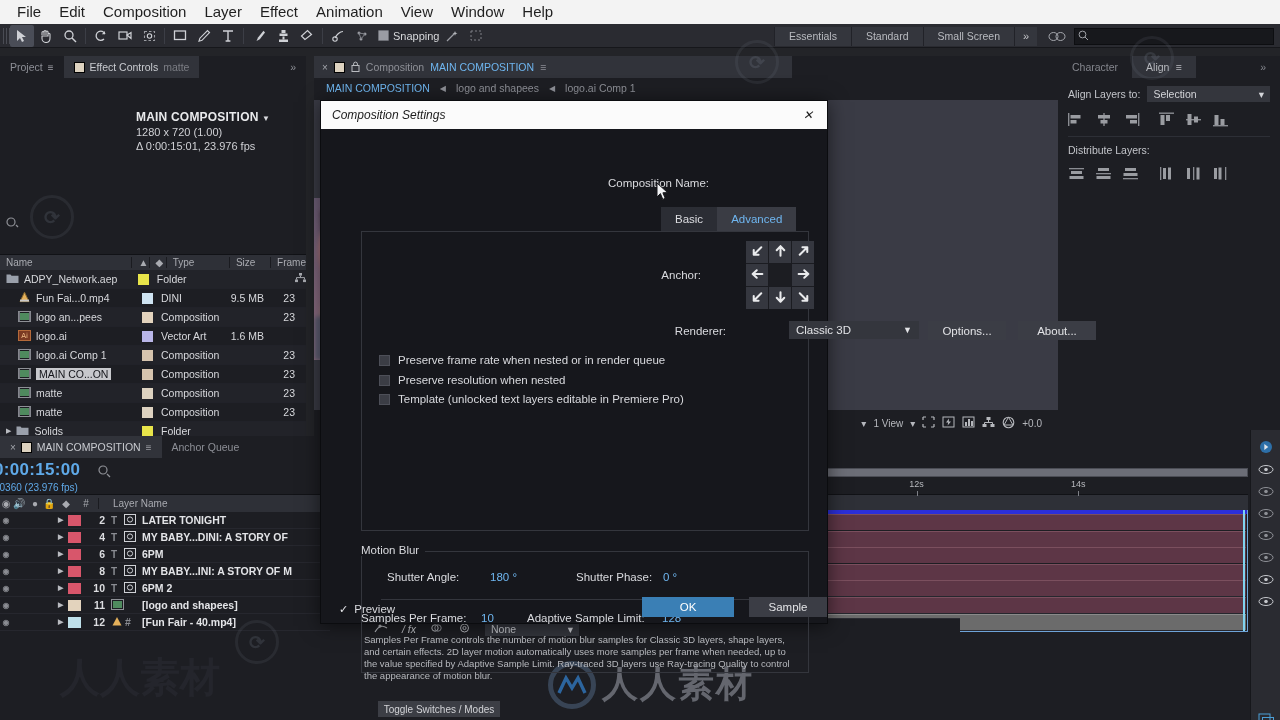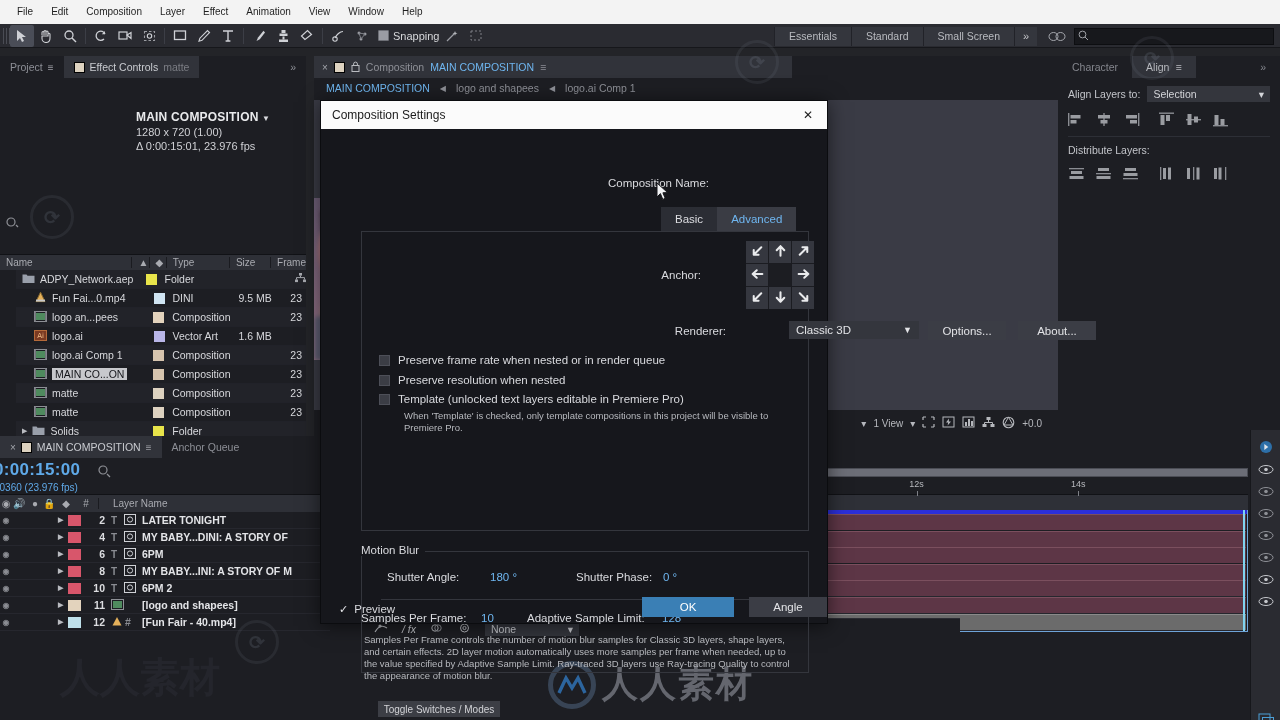--- a/index.html
+++ b/index.html
@@ -3,21 +3,21 @@
 <meta charset="utf-8">
 <style>
   * { box-sizing: border-box; margin:0; padding:0; }
   html,body { width:1280px; height:720px; overflow:hidden; background:#1d1e24; }
   body { font-family:"Liberation Sans", sans-serif; font-size:11px; color:#c8c9cc; -webkit-font-smoothing:antialiased; }
 
   .app { position:relative; width:1280px; height:720px; background:#232428; }
 
   
   .menubar { position:absolute; left:0; top:0; width:1280px; height:24px; background:#f3f3f3; display:flex; align-items:center; padding-left:8px; }
-  .menubar .mi { color:#1f1f1f; font-size:10px; padding:0 9px; line-height:24px; cursor:default; }
+  .menubar .mi { color:#1f1f1f; font-size:15px; padding:0 9px; line-height:24px; cursor:default; }
 
   
   .toolbar { position:absolute; left:0; top:24px; width:1280px; height:24px; background:#2a2b31; border-bottom:1px solid #16171b; display:flex; align-items:center; }
   .tgrip { width:7px; height:16px; margin-left:3px; background:repeating-linear-gradient(to right,#4a4c54 0 1px,transparent 1px 3px); }
   .tool { width:24px; height:22px; display:flex; align-items:center; justify-content:center; position:relative; }
   .tool svg { display:block; }
   .tool.sel { background:#4a4d57; border-radius:2px; }
   .tsep { width:1px; height:16px; background:#3c3e46; margin:0 3px; }
   .snapbox { display:flex; align-items:center; gap:4px; margin-left:4px; }
   .snapchk { width:11px; height:11px; background:#9a9ca3; border:1px solid #6d6f76; border-radius:1px; }
@@ -47,21 +47,21 @@
   .projinfo .title { font-size:12px; font-weight:bold; color:#e9eaec; letter-spacing:.2px; }
   .projinfo .line { font-size:11px; color:#d0d1d5; margin-top:2px; }
   .projinfo .tri { font-size:8px; color:#d8d9dd; }
 
   .proj-bincorner { position:absolute; left:5px; bottom:22px; }
 
   .lcolhdr { height:16px; background:#2e3037; display:flex; align-items:center; font-size:10px; color:#a9abb1; border-top:1px solid #111216; }
   .lcolhdr .c { padding-left:6px; position:relative; }
   .lcolhdr .c + .c { border-left:1px solid #1a1b20; }
 
-  .filelist { background:#1d1e23;padding-left:16px; }
+  .filelist { background:#1d1e23; }
   .frow { height:19px; display:flex; align-items:center; font-size:10.5px; color:#d7d8dc; border-bottom:1px solid #212229; }
   .frow:nth-child(odd) { background:#222329; }
   .frow .nm { display:flex; align-items:center; gap:5px; padding-left:6px; width:142px; overflow:hidden; white-space:nowrap; }
   .frow .nm.ind1 { padding-left:18px; }
   .frow .sw { width:11px; height:11px; flex:none; }
   .frow .tp { width:68px; }
   .frow .sz { width:52px; text-align:right; padding-right:9px; }
   .frow .fr { width:26px; text-align:right; padding-right:4px; }
   .frow.sel .nmtxt { background:#c7c8cc; color:#14151a; padding:0 3px; }
 
@@ -131,21 +131,21 @@
   .wm-big { left:548px; top:660px; display:flex; align-items:center; gap:6px; opacity:.88; }
   .wm-ring { width:48px; height:48px; border-radius:50%; border:5px solid #3c4a5c; display:flex;align-items:center;justify-content:center; }
   .wm-cn { font-size:36px; font-weight:bold; color:#6e7179; letter-spacing:2px; font-family:"DejaVu Sans", sans-serif; }
   .wm-right { right:6px; top:730px; font-size:17px; color:#c4b5fd; font-family:Liberation Mono, monospace; }
   .wm-soft { color:#2b2d35; font-size:40px; font-weight:bold; opacity:.5; font-family:"DejaVu Sans", sans-serif; }
   .wm-circ { width:44px;height:44px;border-radius:50%;border:3px solid rgba(120,130,150,.13); display:flex;align-items:center;justify-content:center;color:rgba(150,160,180,.16);font-size:19px;font-weight:bold;}
 
   
   .modal { position:absolute; left:320px; top:100px; width:508px; height:524px; background:#16171c; border:1px solid #0b0c0f; box-shadow:0 2px 18px rgba(0,0,0,.55); }
   .modal-title { height:28px; background:#fbfbfb; display:flex; align-items:center; justify-content:space-between; padding:0 8px 0 11px; }
-  .modal-title span { color:#1b1b1b; font-size:12px; }
+  .modal-title span { color:#1b1b1b; font-size:12px;font-style:italic; }
   .modal-close { width:22px; height:22px; display:flex; align-items:center; justify-content:center; color:#3a3a3a; font-size:14px; }
   .modal-body { position:relative; height:496px; padding:0 18px; }
   .compname { position:absolute; left:388px; top:48px; transform:translateX(-100%); font-size:11.5px; color:#d9dade; }
   .tabs { position:absolute; left:340px; top:78px; display:flex; }
   .tab { height:24px; padding:0 14px; display:flex; align-items:center; font-size:11.5px; color:#dcdde1; background:#2b2d34; }
   .tab.active { background:#3a3c44; color:#6fb6f0; }
   .tabpanel { position:absolute; left:40px; right:18px; top:102px; height:300px; border:1px solid #34363d; }
   .anchorgrid { position:absolute; left:425px; top:112px; width:68px; height:68px; display:grid; grid-template-columns:repeat(3,1fr); grid-template-rows:repeat(3,1fr); gap:1px; background:#1b1c21; }
   .acell { background:#35373f; display:flex; align-items:center; justify-content:center; }
   .acell.empty { background:#1c1d22; }
@@ -1039,21 +1039,20 @@
         <span>Preserve frame rate when nested or in render queue</span>
       </div>
       <div class="chkrow" style="top:245px">
         <span class="chkbox"></span>
         <span>Preserve resolution when nested</span>
       </div>
       <div class="chkrow" style="top:264px">
         <span class="chkbox"></span>
         <span>Template (unlocked text layers editable in Premiere Pro)</span>
       </div>
-      <div class="helptxt" style="top:281px">When 'Template' is checked, only template compositions in this project will be visible to Premiere Pro.</div>
 
       <div class="mbfs">
         <div class="mbbox"></div>
         <div class="mb-legend">Motion Blur</div>
 
         <div style="position:absolute;left:26px;top:20px;font-size:11.5px;color:#d9dade">Shutter Angle:</div>
         <div class="val" style="position:absolute;left:129px;top:20px;font-size:11.5px">180 °</div>
         <div style="position:absolute;left:215px;top:20px;font-size:11.5px;color:#d9dade">Shutter Phase:</div>
         <div class="val" style="position:absolute;left:302px;top:20px;font-size:11.5px">0 °</div>
 
@@ -1066,21 +1065,21 @@
 
         <div style="position:absolute;left:3px;top:83px;width:428px;font-size:9.5px;line-height:12px;color:#b7b9be">Samples Per Frame controls the number of motion blur samples for Classic 3D layers, shape layers, and certain effects. 2D layer motion automatically uses more samples per frame when needed, up to the value specified by Adaptive Sample Limit. Ray-traced 3D layers use Ray-tracing Quality to control the appearance of motion blur.</div>
       </div>
 
       <div class="modal-foot">
         <span class="preview">
           <span class="ck">✓</span>
           <span>Preview</span>
         </span>
         <div class="okbtn">OK</div>
-        <div class="cancelbtn">Angle</div>
+        <div class="cancelbtn">Sample</div>
       </div>
     </div>
   </div>
 
   <div class="cursor">
     <svg width="13" height="19" viewBox="0 0 13 19">
         <path d="M1 1 L1 15 L4.4 11.6 L6.8 17.4 L9.2 16.3 L6.9 10.8 L11.6 10.6 Z" fill="#f2f3f5" stroke="#16171b" stroke-width="1"></path>
       </svg>
   </div>
 

